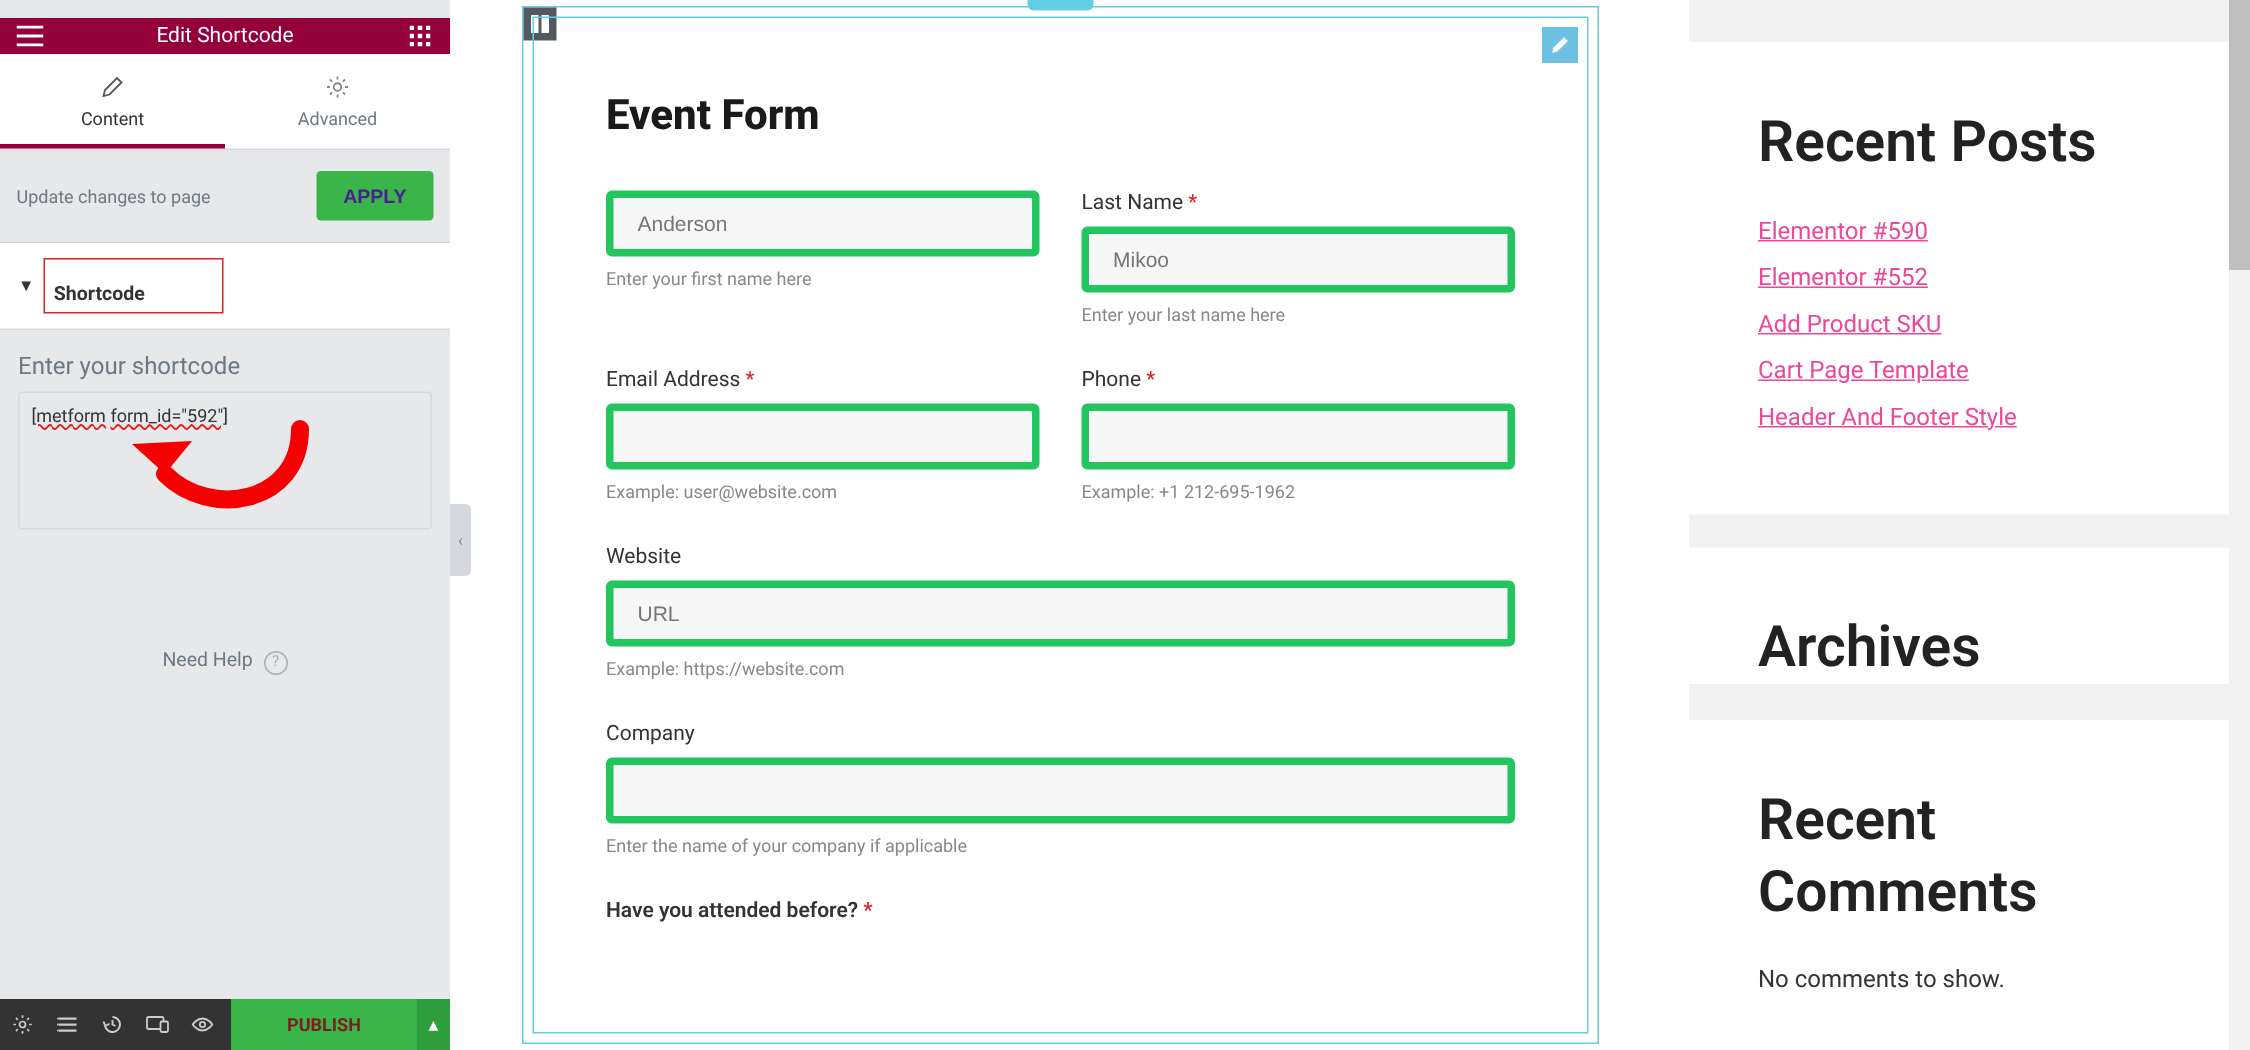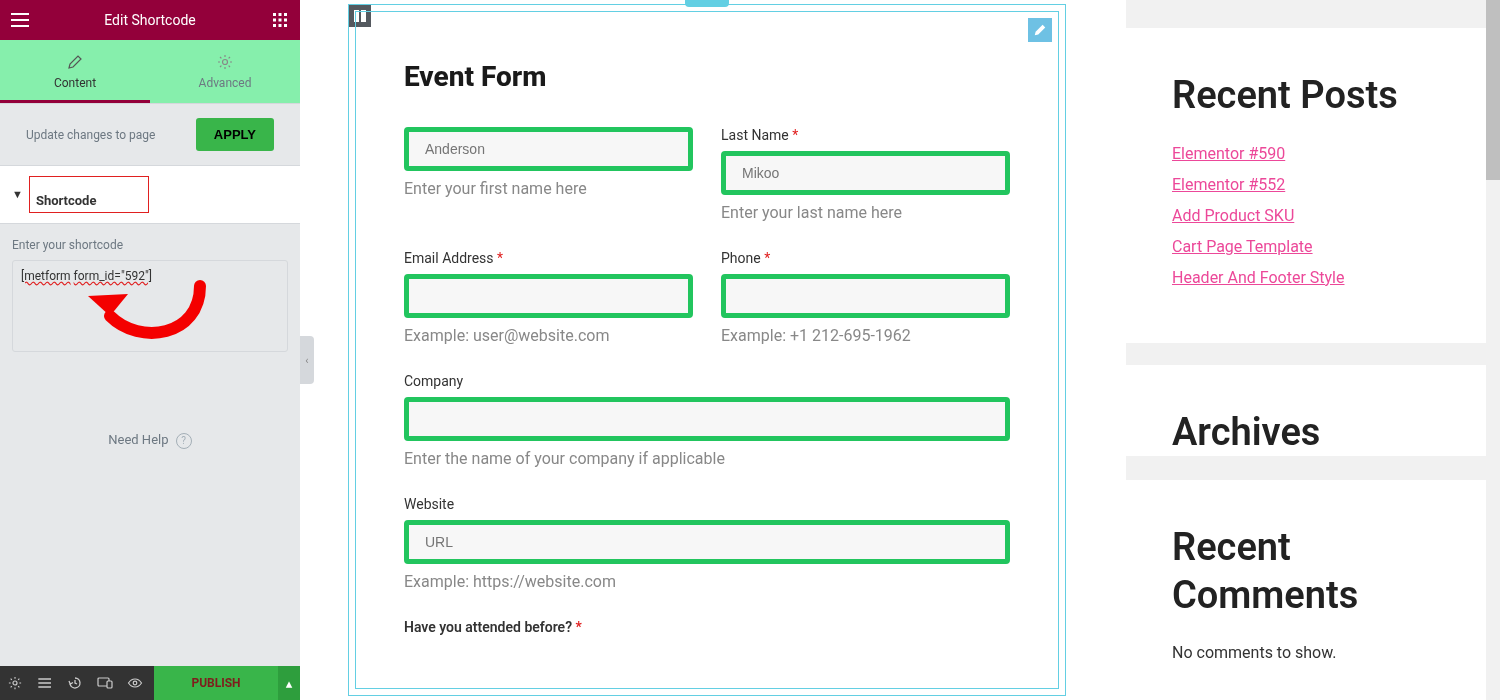--- a/index.html
+++ b/index.html
@@ -1,36 +1,36 @@
 <!DOCTYPE html>
 <html><head>
   <meta charset="utf-8">
   <style>
     * { box-sizing: border-box; margin: 0; padding: 0; }
     body { font-family: -apple-system, BlinkMacSystemFont, "Segoe UI", Roboto, Arial, sans-serif; font-size: 13px; color: #333; background: #fff; width: 1500px; height: 700px; overflow: hidden; position: relative; }
 
     
     .sidebar { position: absolute; left: 0; top: 0; width: 300px; height: 700px; background: #e6e8ea; display: flex; flex-direction: column; }
-    .sb-header { height: 40px; background: #93003a; color: #fff; display: flex; align-items: center; justify-content: space-between; padding: 0 10px; }
+    .sb-header { height: 24px; background: #93003a; color: #fff; display: flex; align-items: center; justify-content: space-between; padding: 0 10px; margin-top: 12px; }
     .sb-header-title { font-size: 14px; font-weight: 400; }
     .icon-btn { width: 20px; height: 20px; display: flex; align-items: center; justify-content: center; cursor: pointer; }
 
-    .tabs { display: flex; background: #86efac; border-bottom: 1px solid #d5d8dc; }
+    .tabs { display: flex; background: #ffffff; border-bottom: 1px solid #d5d8dc; }
     .tab { flex: 1; text-align: center; padding: 14px 0 10px 0; cursor: pointer; color: #6d7882; font-size: 12px; }
     .tab.active { border-bottom: 3px solid #93003a; color: #333; }
     .tab-icon { display: block; margin: 0 auto 6px auto; width: 16px; height: 16px; }
 
-    .apply-row { padding: 14px 26px; display: flex; align-items: center; justify-content: space-between; color: #6d7882; font-size: 12px; }
-    .apply-btn { background: #39b54a; color: #000000; font-weight: 700; font-size: 13px; padding: 9px 18px; border: none; border-radius: 3px; cursor: pointer; }
+    .apply-row { padding: 14px 11px; display: flex; align-items: center; justify-content: space-between; color: #6d7882; font-size: 12px; }
+    .apply-btn { background: #39b54a; color: #4c1d95; font-weight: 700; font-size: 13px; padding: 9px 18px; border: none; border-radius: 3px; cursor: pointer; }
 
     .section-header { background: #fff; border-top: 1px solid #d5d8dc; border-bottom: 1px solid #d5d8dc; padding: 10px 12px; display: flex; align-items: center; font-weight: 700; font-size: 13px; color: #333; }
     .sh-caret { margin-right: 6px; font-size: 11px; }
     .sh-label-box { display: inline-block; border: 1px solid #e02020; padding: 16px 52px 4px 6px; }
 
-    .field-label { padding: 14px 12px 8px 12px; color: #6d7882; font-size: 12px; }
+    .field-label { padding: 14px 12px 8px 12px; color: #6d7882; font-size: 16px; }
     .shortcode-ta-wrap { padding: 0 12px; }
     .shortcode-ta { width: 100%; height: 92px; border: 1px solid #d5d8dc; border-radius: 3px; padding: 8px; font-size: 12px; resize: none; font-family: inherit; color:#333; }
     .sc-word { text-decoration: underline; text-decoration-color: #e02020; text-decoration-style: wavy; }
 
     .need-help { text-align: center; color: #6d7882; font-size: 13px; margin-top: 80px; }
     .help-q { display: inline-flex; width: 16px; height: 16px; border: 1px solid #a4afb7; border-radius: 50%; align-items: center; justify-content: center; font-size: 10px; margin-left: 4px; color: #a4afb7; }
 
     .collapse-handle { position: absolute; left: 300px; top: 336px; width: 14px; height: 48px; background: #d5d8dc; border-radius: 0 4px 4px 0; display:flex; align-items:center; justify-content:center; color:#888; font-size:11px; cursor:pointer; }
 
     
@@ -45,21 +45,21 @@
     .pv-grid-icon { position:absolute; left:0; top:0; width:22px; height:22px; background:#54595f; display:flex; align-items:center; justify-content:center; cursor:pointer; }
     .pv-pencil { position:absolute; right:6px; top:6px; width:24px; height:24px; background:#6ec1e4; display:flex; align-items:center; justify-content:center; cursor:pointer; }
     .pv-tab-handle { position:absolute; left:50%; top:-6px; transform:translateX(-50%); width:44px; height:8px; background:#63cfe3; border-radius:0 0 4px 4px; }
 
     .form-title { font-size: 28px; font-weight: 800; color: #1a1a1a; margin-bottom: 34px; }
     .form-row { display:flex; gap: 28px; margin-bottom: 10px; }
     .form-col { flex:1; }
     .f-label { font-size: 14px; color:#333; margin-bottom: 8px; }
     .req { color:#e02020; }
     .f-input { width:100%; height:44px; border:5px solid #22c55e; background:#f7f7f7; border-radius:4px; padding:0 16px; font-size:14px; color:#888; }
-    .f-help { font-size: 16px; color:#888; margin:8px 0 18px 0; }
+    .f-help { font-size: 12px; color:#888; margin:8px 0 18px 0; }
 
     
     .right { position: absolute; left: 1126px; top: 0; width: 360px; height: 700px; background: #f1f1f1; padding-top: 28px; }
     .widget { background:#fff; margin: 0 0 22px 0; padding: 44px 46px; }
     .widget h2 { font-size: 38px; font-weight: 600; color:#222; margin-bottom: 24px; line-height:1.25; }
     .widget a { display:block; font-size:16px; color:#ec4899; text-decoration:underline; margin-bottom:12px; cursor:pointer; }
     .widget .no-comments { font-size:16px; color:#333; }
     .widget.archives { padding-bottom:0; }
 
     
@@ -212,31 +212,31 @@
       </div>
       <div class="form-col">
         <div class="f-label"><span>Phone </span><span class="req">*</span></div>
         <input class="f-input" style="">
         <div class="f-help">Example: +1 212-695-1962</div>
       </div>
     </div>
 
     <div class="form-row">
         <div class="form-col" style="flex:1 0 100%">
+      <div class="f-label">Website</div>
+      <input class="f-input" placeholder="URL" style="">
+      <div class="f-help">Example: https://website.com</div>
+    </div>
+      </div>
+
+    <div class="form-row">
+        <div class="form-col" style="flex:1 0 100%">
       <div class="f-label">Company</div>
       <input class="f-input" style="">
       <div class="f-help">Enter the name of your company if applicable</div>
-    </div>
-      </div>
-
-    <div class="form-row">
-        <div class="form-col" style="flex:1 0 100%">
-      <div class="f-label">Website</div>
-      <input class="f-input" placeholder="URL" style="">
-      <div class="f-help">Example: https://website.com</div>
     </div>
       </div>
 
     <div class="f-label" style="font-weight:600"><span>Have you attended before? </span><span class="req">*</span></div>
   </div>
 </div>
 
 <div class="right">
   <div class="widget">
     <h2>Recent Posts</h2>

